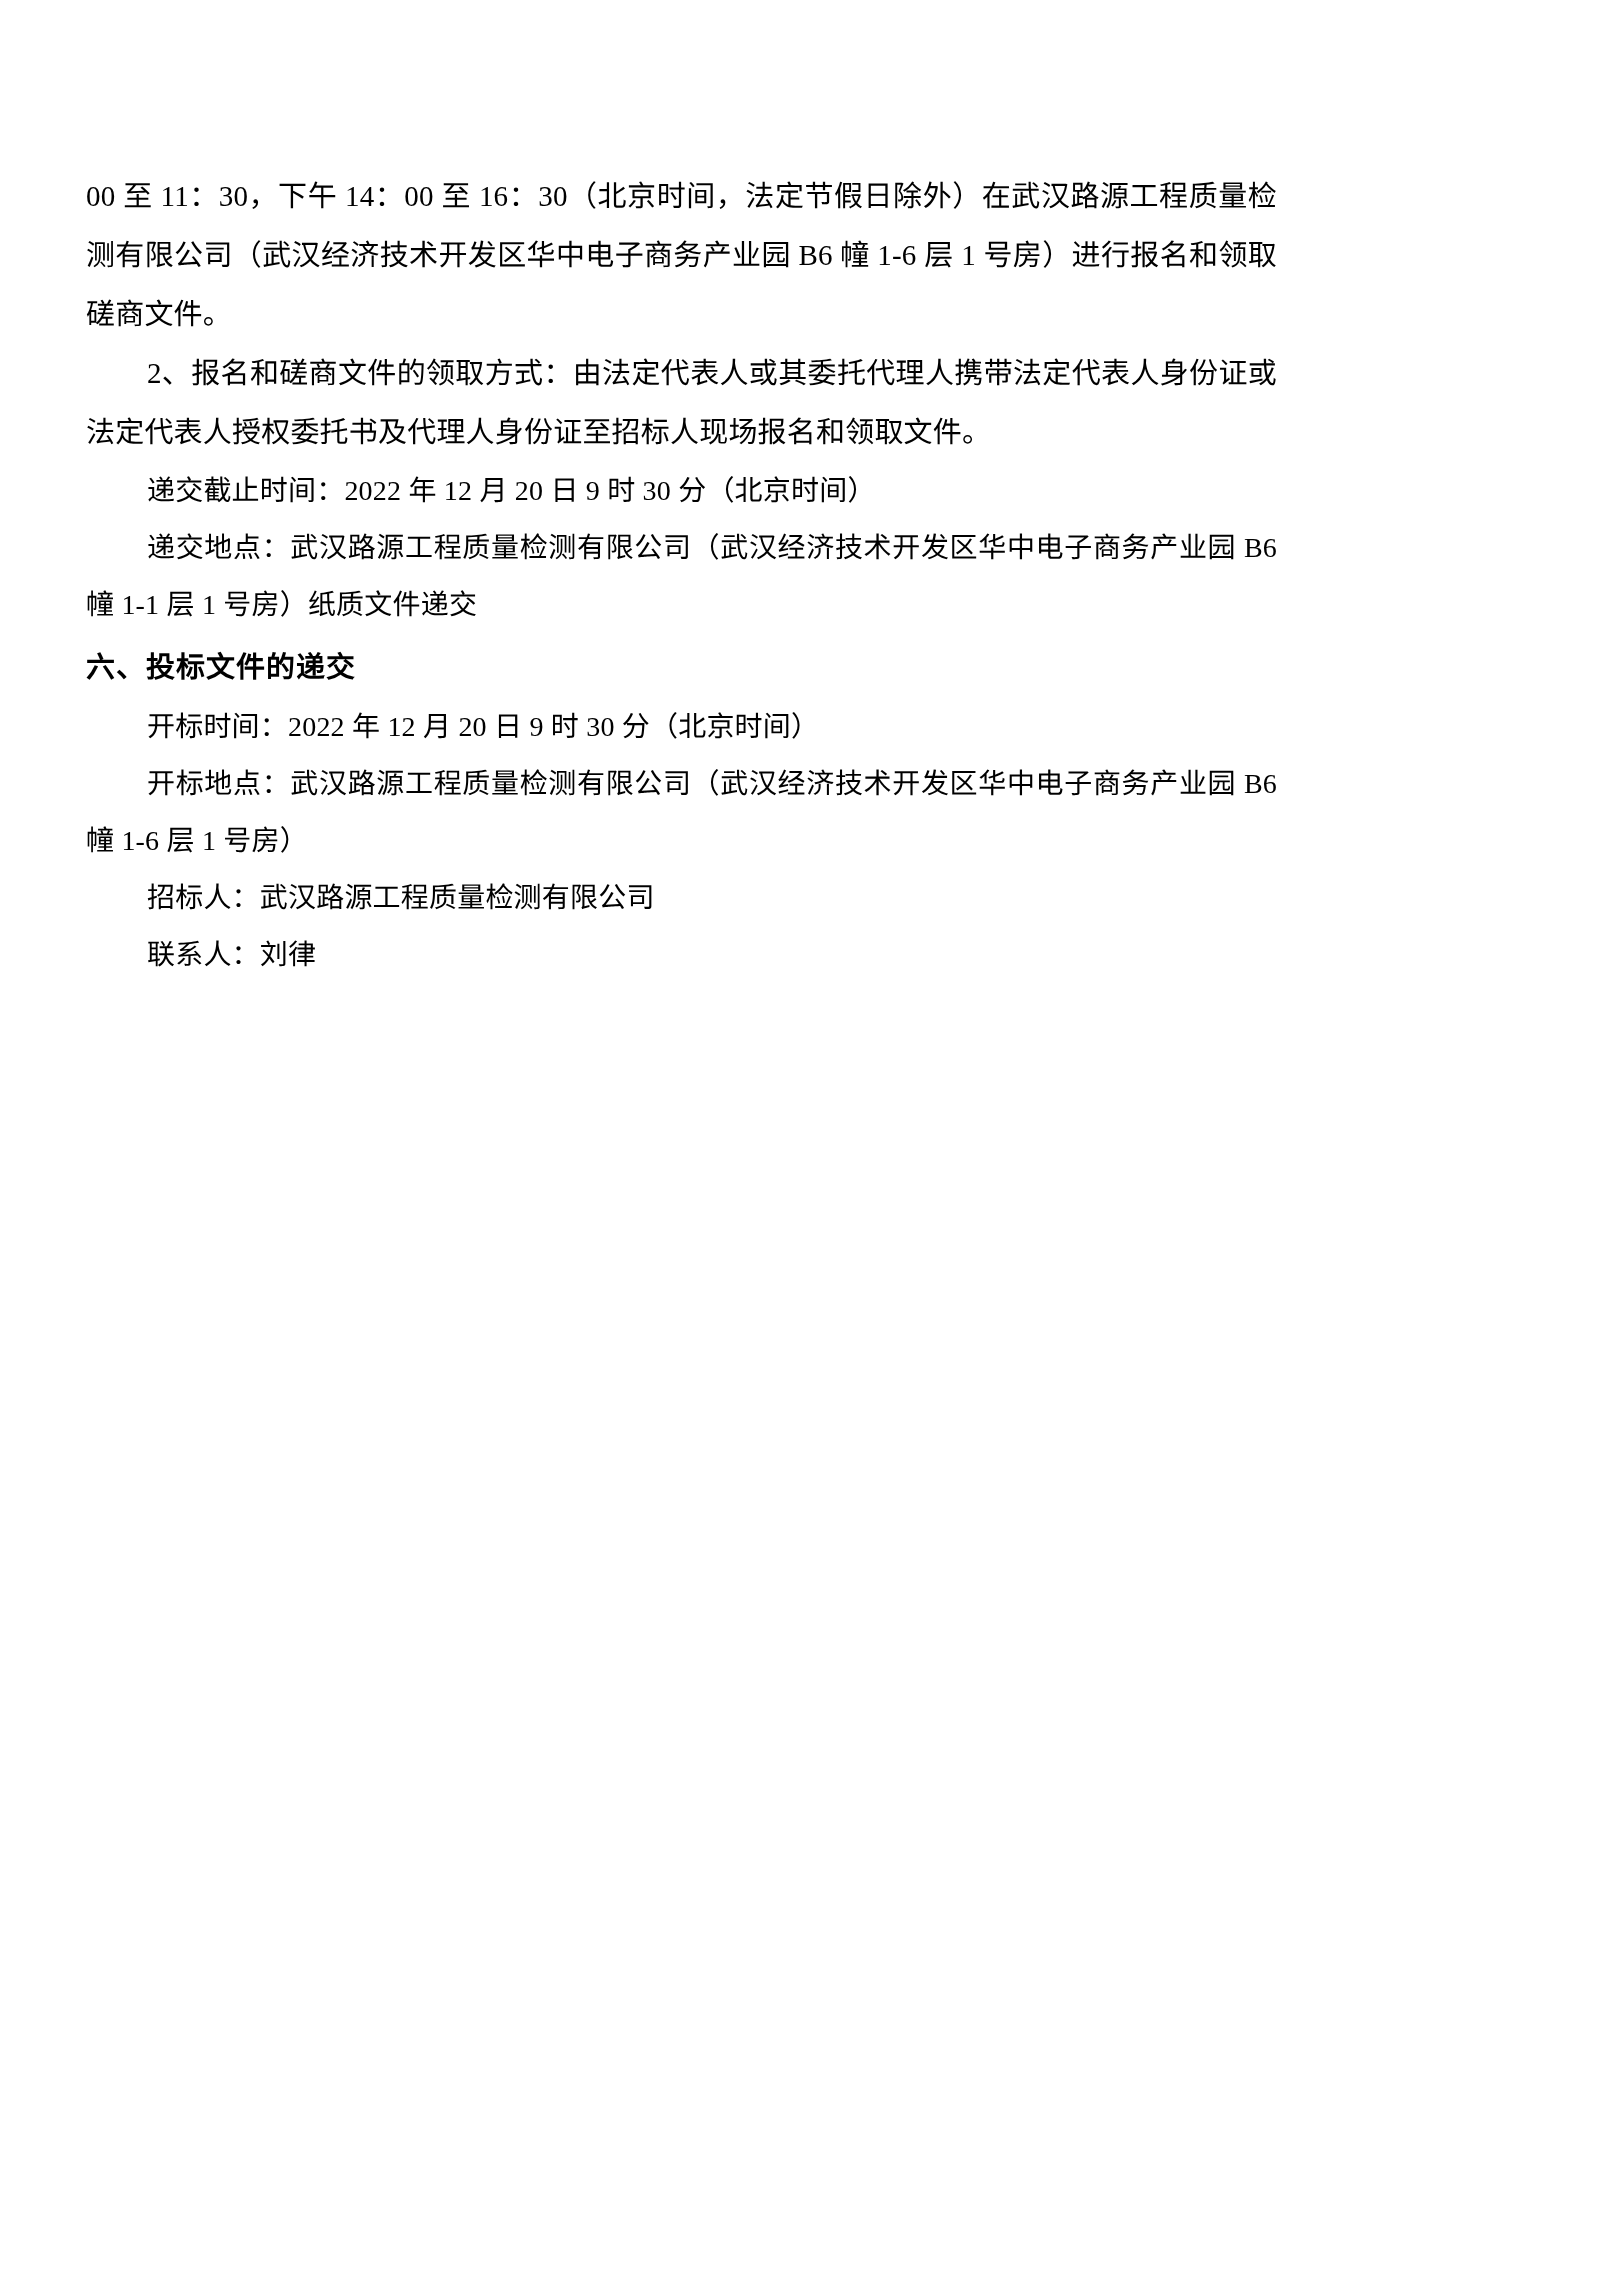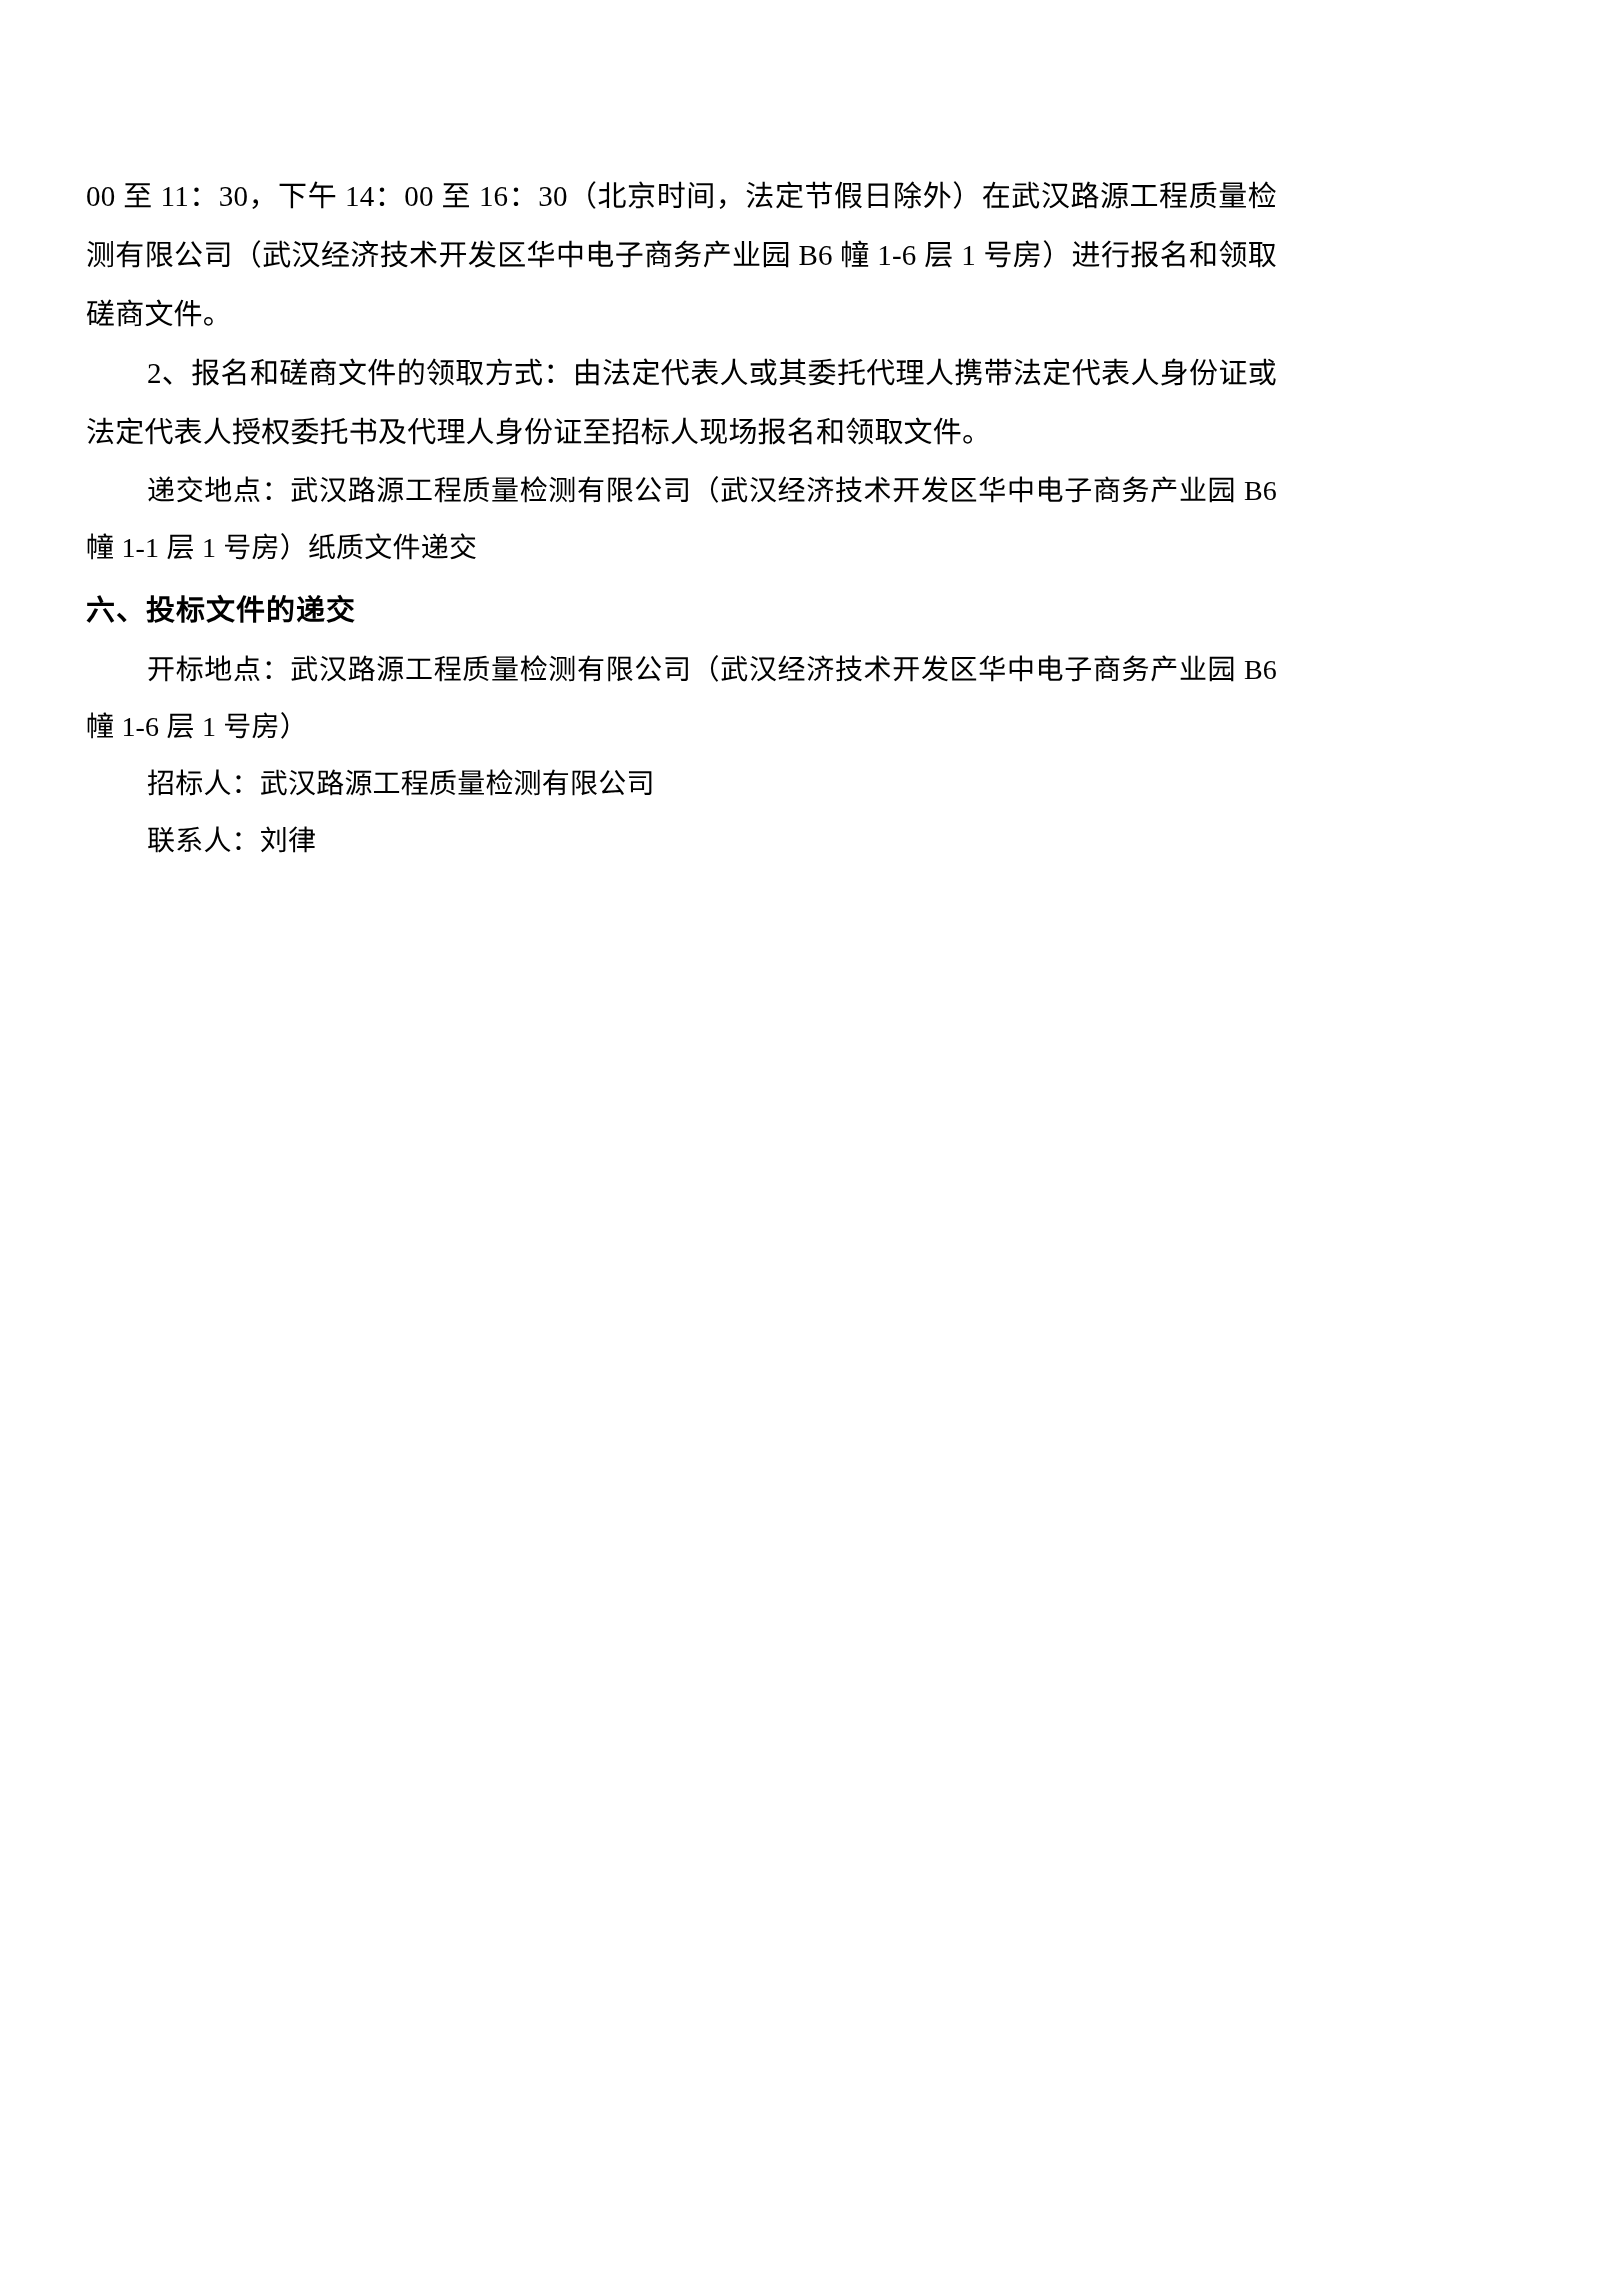--- a/index.html
+++ b/index.html
@@ -72,23 +72,25 @@
 </head>
 <body>
 
 <div class="page">
   <div class="doc-body">
 
     <p class="para">00 至 11：30，下午 14：00 至 16：30（北京时间，法定节假日除外）在武汉路源工程质量检测有限公司（武汉经济技术开发区华中电子商务产业园 B6 幢 1-6 层 1 号房）进行报名和领取磋商文件。</p>
 
     <p class="para indent">2、报名和磋商文件的领取方式：由法定代表人或其委托代理人携带法定代表人身份证或法定代表人授权委托书及代理人身份证至招标人现场报名和领取文件。</p>
 
+    <p class="sub">递交截止时间：2022 年 12 月 20 日 9 时 30 分（北京时间）</p>
     <p class="sub-cont" style="text-indent:61px;">递交地点：武汉路源工程质量检测有限公司（武汉经济技术开发区华中电子商务产业园 B6 幢 1-1 层 1 号房）纸质文件递交</p>
 
     <p class="heading">六、投标文件的递交</p>
+    <p class="sub">开标时间：2022 年 12 月 20 日 9 时 30 分（北京时间）</p>
     <p class="sub-cont" style="text-indent:61px;">开标地点：武汉路源工程质量检测有限公司（武汉经济技术开发区华中电子商务产业园 B6 幢 1-6 层 1 号房）</p>
 
     <p class="contact-line">招标人：武汉路源工程质量检测有限公司</p>
     <p class="contact-line">联系人：刘律</p>
 
   </div>
 </div>
 
 
 </body></html>

